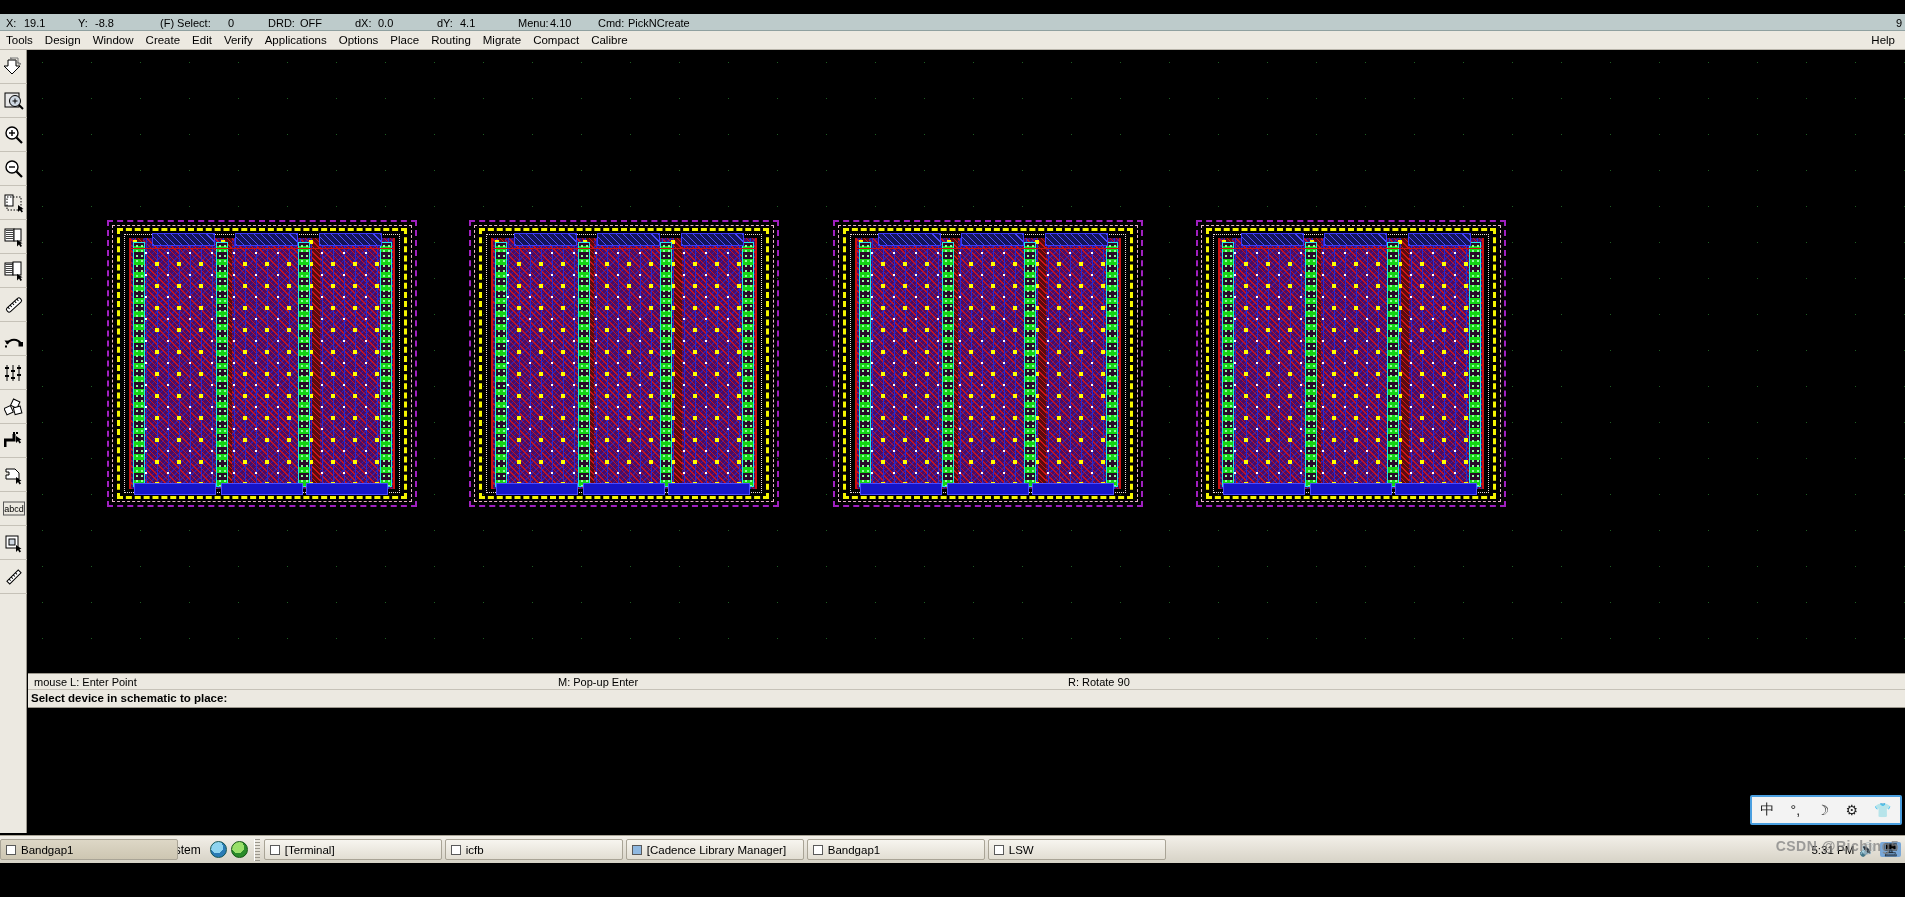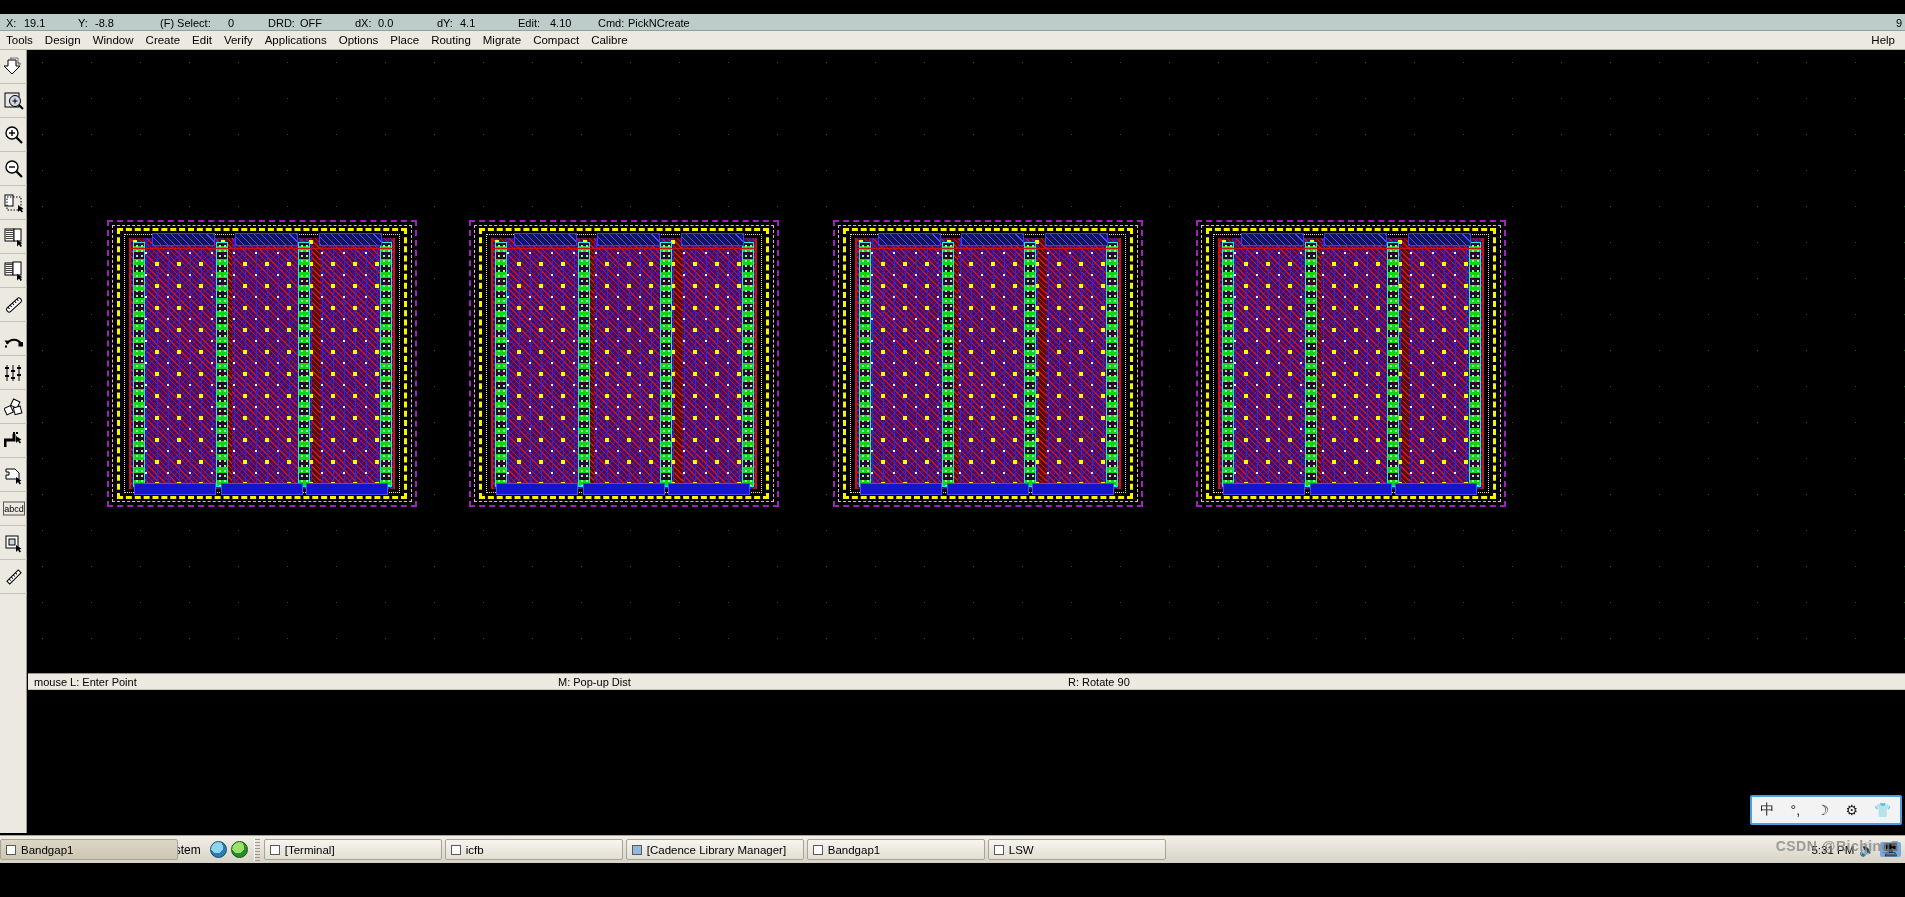--- a/index.html
+++ b/index.html
@@ -236,21 +236,21 @@
     <span class="cf" style="left:78px">Y:</span>
     <span class="cf val" style="left:95px">-8.8</span>
     <span class="cf" style="left:160px">(F) Select:</span>
     <span class="cf val" style="left:228px">0</span>
     <span class="cf" style="left:268px">DRD:</span>
     <span class="cf val" style="left:300px">OFF</span>
     <span class="cf" style="left:355px">dX:</span>
     <span class="cf val" style="left:378px">0.0</span>
     <span class="cf" style="left:437px">dY:</span>
     <span class="cf val" style="left:460px">4.1</span>
-    <span class="cf" style="left:518px">Edit:</span>
+    <span class="cf" style="left:518px">Menu:</span>
     <span class="cf val" style="left:550px">4.10</span>
     <span class="cf" style="left:598px">Cmd:</span>
     <span class="cf val" style="left:628px">PickNCreate</span>
     <span class="cf" style="right:3px">9</span>
   </div>
 
   <div class="menubar">
     <div class="menu-item">Tools</div>
     <div class="menu-item">Design</div>
     <div class="menu-item">Window</div>
@@ -1291,24 +1291,25 @@
         <div class="topbar" style="left: 128px; top: 13px; width: 63px;"></div>
         <div class="topbar" style="left: 212px; top: 13px; width: 63px;"></div>
         <div class="botstrap" style="left: 27px; top: 263px; width: 82px;"></div>
         <div class="botstrap" style="left: 114px; top: 263px; width: 82px;"></div>
         <div class="botstrap" style="left: 199px; top: 263px; width: 82px;"></div>
       </div>
     </div>
 
   <div class="hintbar">
     <span style="left:6px">mouse L: Enter Point</span>
-    <span style="left:530px">M: Pop-up Dist</span>
+    <span style="left:530px">M: Pop-up Enter</span>
     <span style="left:1040px">R: Rotate 90</span>
   </div>
 
+  <div class="promptbar">Select device in schematic to place:</div>
 
   <div class="ime">
     <span>中</span>
     <span>°,</span>
     <span>☽</span>
     <span>⚙</span>
     <span>👕</span>
   </div>
 
   <div class="taskbar">

